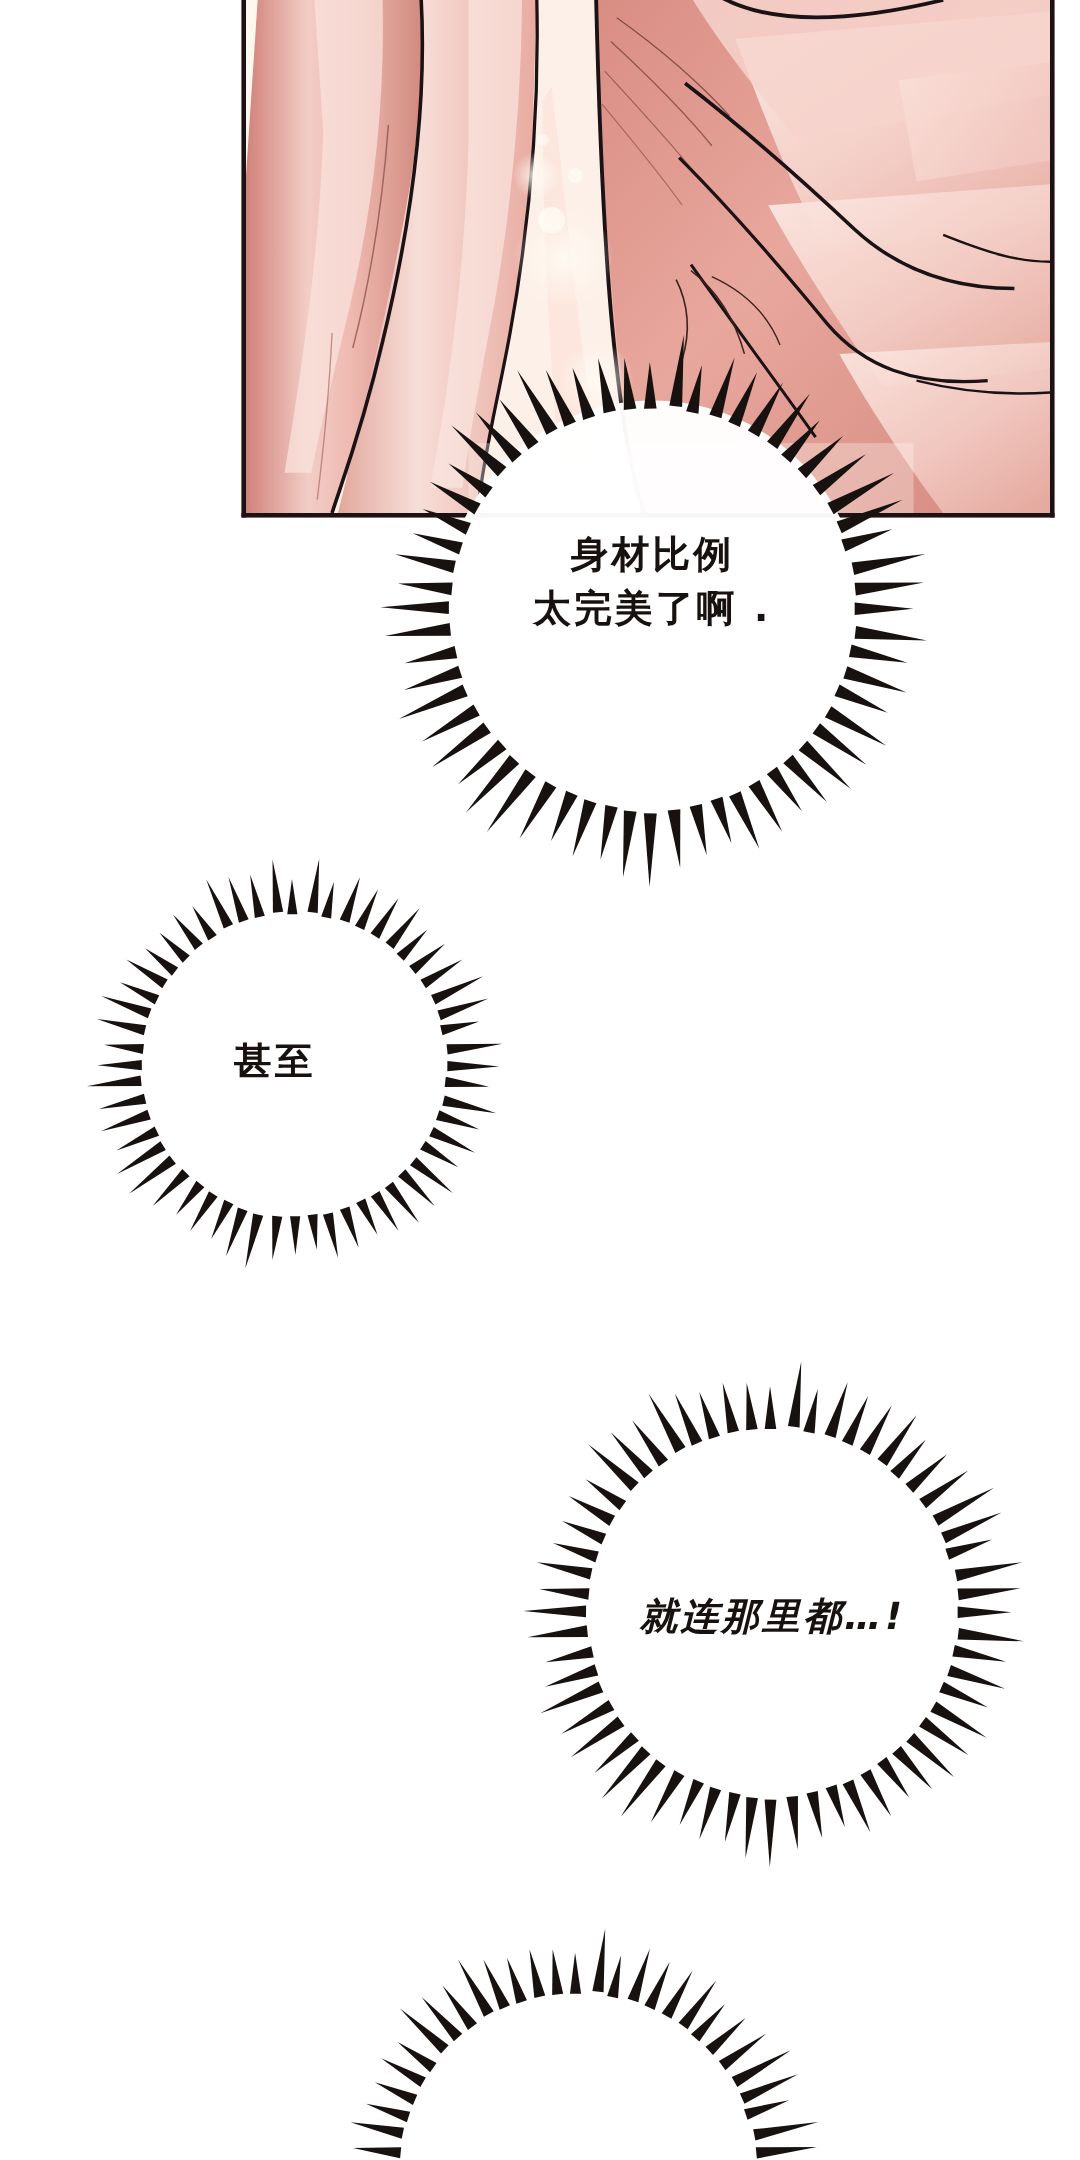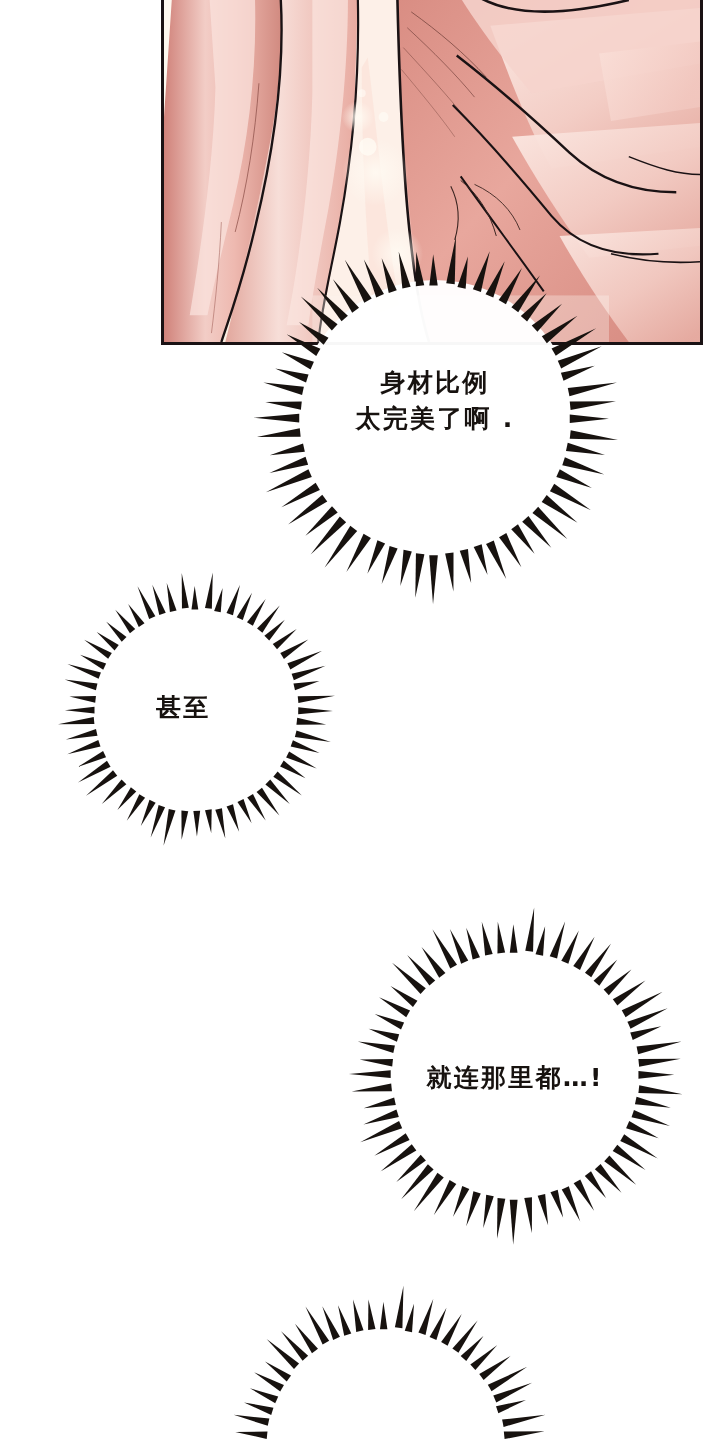--- a/index.html
+++ b/index.html
@@ -65,27 +65,27 @@
     color: #17120f;
     font-weight: bold;
     letter-spacing: 0.09em;
     line-height: 1.42;
     white-space: pre-line;
     z-index: 3;
     font-family: "DejaVu Sans", "Liberation Sans", sans-serif;
   }
 
   
-  #bubble-1 { left: 257px; top: 241px; width: 356px; height: 356px; z-index: 6; }
+  #bubble-1 { left: 257px; top: 228px; width: 356px; height: 356px; z-index: 6; }
   #bubble-1 .bubble-text { top: 124px; font-size: 25px; }
 
   #bubble-2 { left: 62px; top: 576px; width: 268px; height: 268px; z-index: 5; }
   #bubble-2 .bubble-text { top: 114px; font-size: 25px; text-align: left; padding-left: 94px; }
 
-  #bubble-3 { left: 352px; top: 912px; width: 326px; height: 326px; z-index: 5; }
+  #bubble-3 { left: 352px; top: 912px; width: 326px; height: 326px; z-index: 5; font-style: italic; }
   #bubble-3 .bubble-text { top: 148px; font-size: 25px; }
 
   #bubble-4 { left: 228px; top: 1290px; width: 314px; height: 314px; z-index: 5; }
   #bubble-4 .bubble-text { top: 116px; font-size: 25px; }
 </style>
 </head>
 <body>
 
 <div id="page">
 

